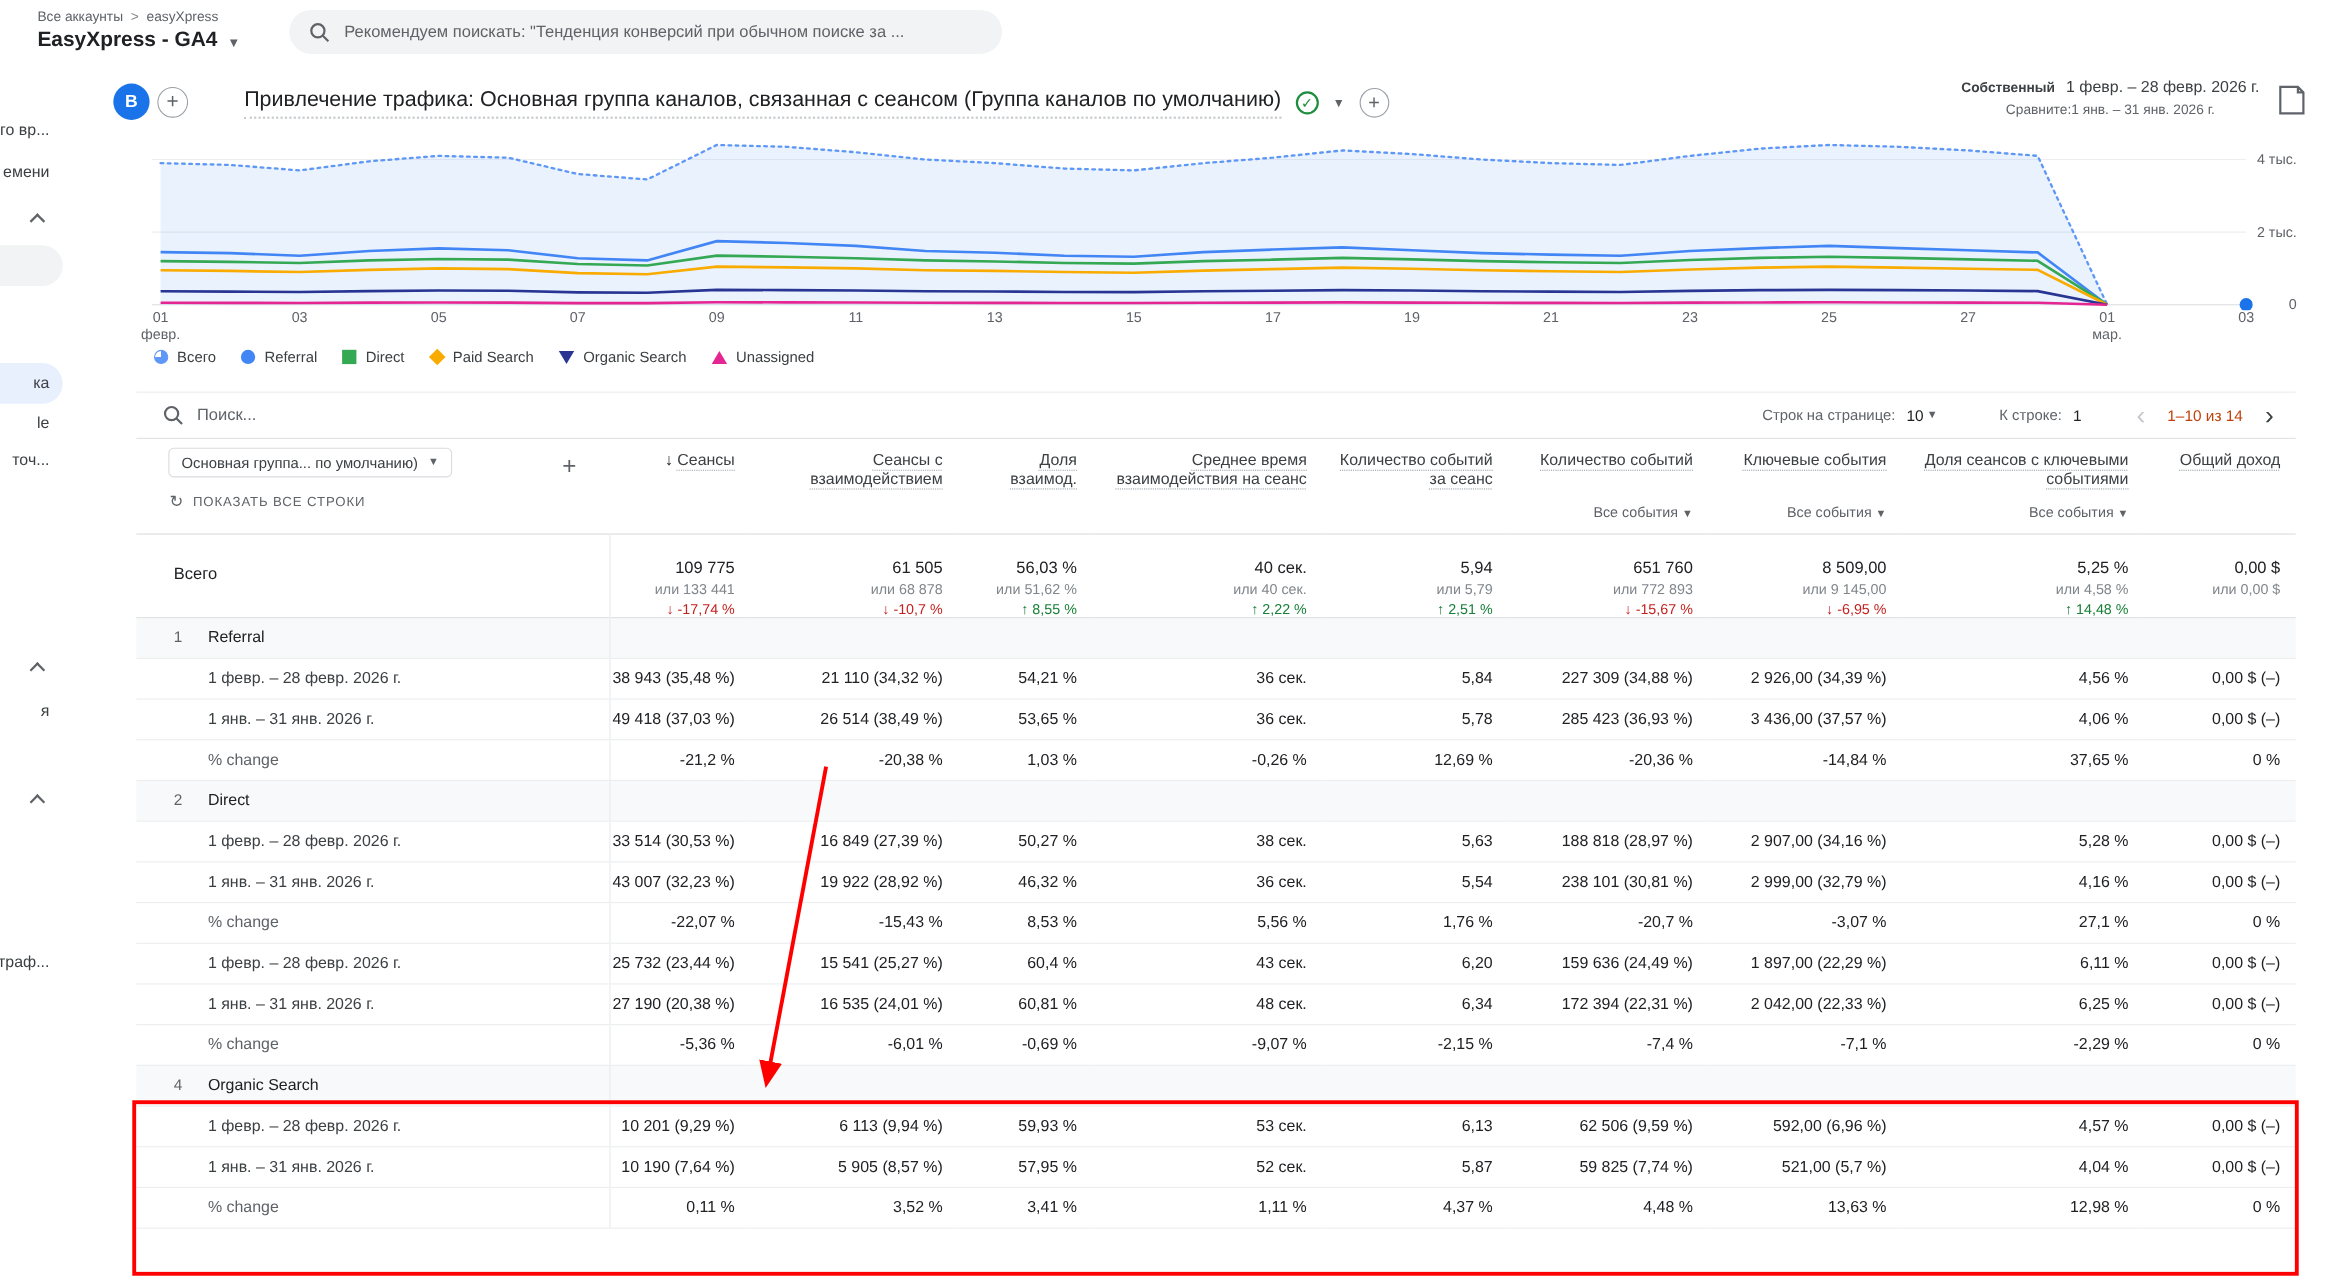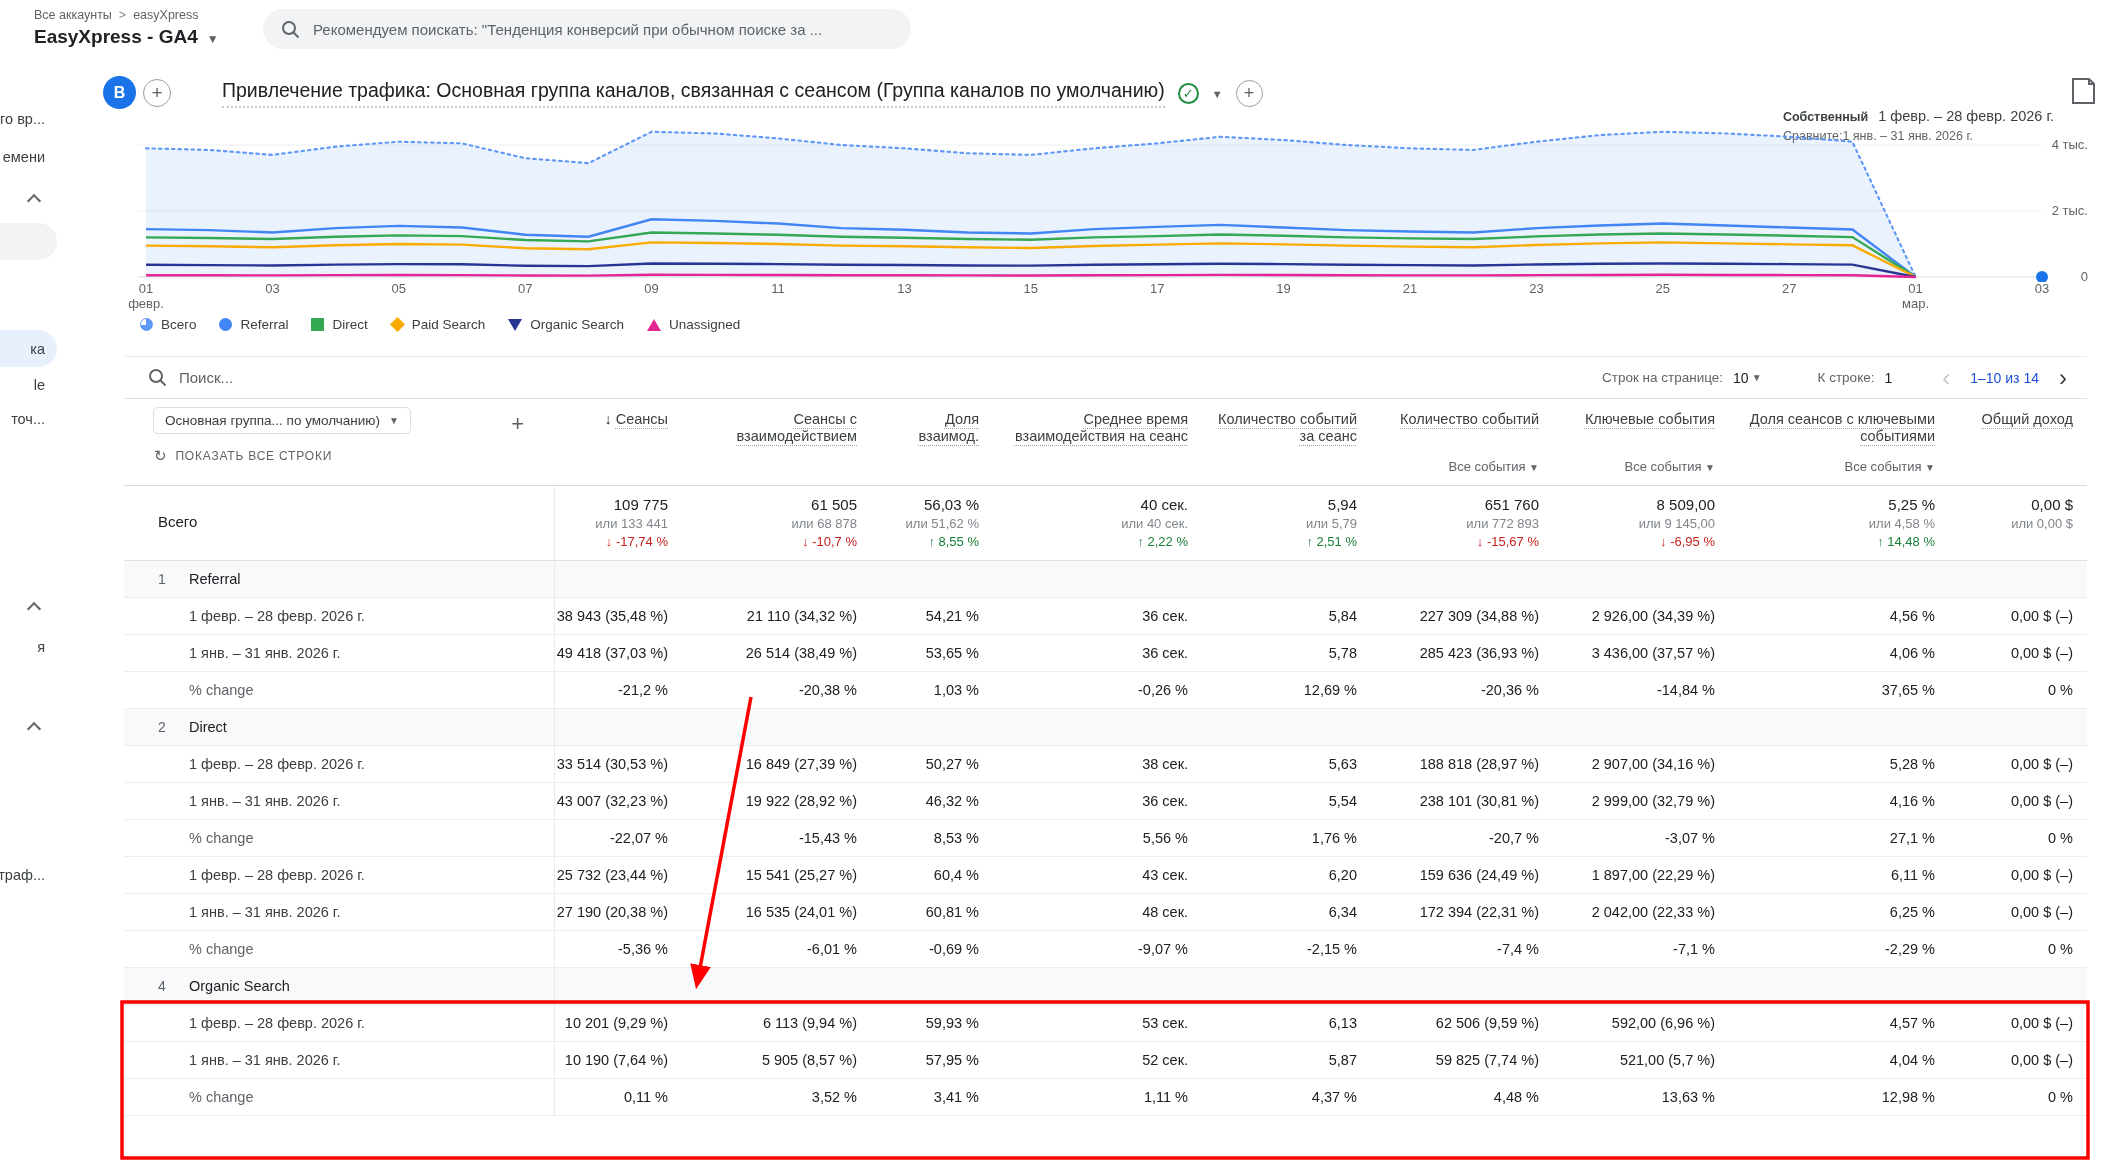--- a/index.html
+++ b/index.html
@@ -35,21 +35,21 @@
             display:flex; align-items:center; justify-content:center; }
   .plusbtn { position:absolute; width:28px; height:28px; border:1px solid #9aa0a6; border-radius:50%;
              color:#5f6368; font-size:19px; line-height:25px; text-align:center; }
   .titlerow { position:absolute; left:222px; top:79px; display:flex; align-items:center; gap:13px; }
   .rtitle { font-size:19.5px; color:#202124; border-bottom:2px dotted #c8cbce; padding-bottom:4px; white-space:nowrap; }
   .checkbadge { width:21px; height:21px; border:2px solid #1e8e3e; border-radius:50%; color:#1e8e3e;
                 font-size:13px; line-height:17px; text-align:center; flex:none; }
   .smallcaret { font-size:11px; color:#5f6368; }
   .plus2 { position:static; width:27px; height:27px; border:1px solid #9aa0a6; border-radius:50%;
            color:#5f6368; font-size:18px; line-height:24px; text-align:center; }
-  .dateinfo { position:absolute; right:64px; top:71px; text-align:left; white-space:nowrap;margin-top:36px; }
+  .dateinfo { position:absolute; right:64px; top:71px; text-align:center; white-space:nowrap; }
   .dateinfo .own { font-size:12.5px; font-weight:bold; color:#3c4043; margin-right:10px; }
   .dateinfo .rng { font-size:14.5px; color:#3c4043; }
   .dateinfo .cmp { font-size:12.5px; color:#5f6368; margin-top:4px; }
   .noteicon { position:absolute; right:22px; top:77px; }
 
   
   .chart-wrap { position:absolute; left:138px; top:112px; width:1910px; height:170px; }
   .ylab { position:absolute; left:2044px; width:44px; text-align:right; font-size:13px; color:#5f6368; }
   #x-ticks { position:absolute; left:0; top:281px; width:1812px; height:34px;padding-left:37px; }
   .xtick { position:absolute; top:0; width:80px; text-align:center; font-size:13px; color:#5f6368; line-height:15px; }
@@ -67,21 +67,21 @@
   .controls { position:absolute; left:124px; top:356px; width:1963px; height:43px; display:flex;
               align-items:center; border-top:1px solid #ececec; border-bottom:1px solid #e0e0e0;
               padding:0 20px 0 24px; }
   .psearch { margin-left:12px; font-size:15px; color:#5f6368; }
   .spacer { flex:1; }
   .clabel { font-size:13.5px; color:#5f6368; }
   .cvalue { font-size:14px; color:#202124; margin-left:10px; display:flex; align-items:center; gap:3px; }
   .car2 { font-size:10px; color:#5f6368; }
   .gap { margin-left:56px; }
   .pgprev { margin-left:50px; font-size:24px; color:#c4c7cb; line-height:20px; }
-  .pgrange { margin:0 20px; font-size:14px; color:#1d4ed8; }
+  .pgrange { margin:0 20px; font-size:14px; color:#c2410c; }
   .pgnext { font-size:24px; color:#3c4043; line-height:20px; }
 
   
   .ga-table { position:absolute; left:124px; top:399px; width:1963px; border-collapse:collapse;
               table-layout:fixed; font-size:14.5px; color:#202124; }
   thead tr { height:86px; }
   thead th { border-bottom:1px solid #dadce0; font-weight:normal; }
   th.mcol { text-align:right; vertical-align:top; padding:12px 14px 6px; position:relative;
             font-size:14.5px; color:#3c4043; line-height:17px; }
   .hu { text-decoration:underline dotted; text-decoration-color:#9aa0a6; text-decoration-thickness:1px;
@@ -91,21 +91,21 @@
   .hsub .car { font-size:10px; }
   th.dimhead { text-align:left; vertical-align:top; position:relative; padding:8px 14px 0 29px; }
   .chip { display:inline-flex; align-items:center; gap:9px; border:1px solid #dadce0; border-radius:5px;
           padding:5px 11px; font-size:13.5px; color:#3c4043; max-width:340px; white-space:nowrap; }
   .chipcaret { font-size:10px; color:#5f6368; }
   .adddim { position:absolute; right:30px; top:12px; font-size:22px; color:#5f6368; }
   .showall { margin:13px 0 0 1px; font-size:12px; letter-spacing:0.8px; color:#5f6368; display:flex;
              align-items:center; gap:8px; }
   .rot { font-size:15px; }
   tr.totals { height:75px; border-bottom:1px solid #e0e0e0; }
-  tr.totals td { vertical-align:top; padding-top:10px; }
+  tr.totals td { vertical-align:top; padding-top:22px; }
   .totlabel { padding-top:27px !important; font-size:15px; }
   .tv { font-size:15px; color:#202124; }
   .tor { font-size:13px; color:#80868b; margin-top:3px; }
   .tch { font-size:13px; margin-top:3px; }
   .tch.down { color:#c5221f; }
   .tch.up { color:#188038; }
   tr.ghead { height:37px; background:#f8f9fa; border-bottom:1px solid #ebedef; }
   tr.prow, tr.chrow { height:37px; border-bottom:1px solid #ebedef; }
   td.dimcol { border-right:1px solid #e8eaed; text-align:left; padding-left:34px; vertical-align:middle; }
   td.dimcol.ind { padding-left:65px; color:#3c4043; }

